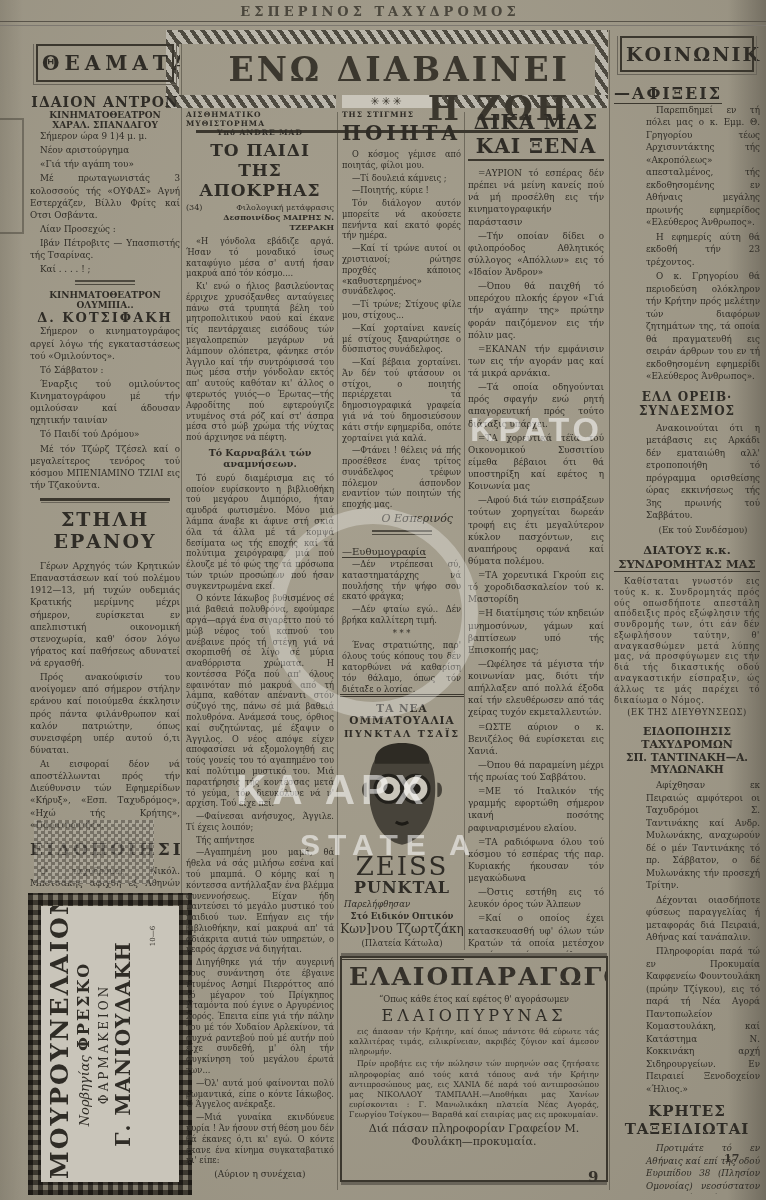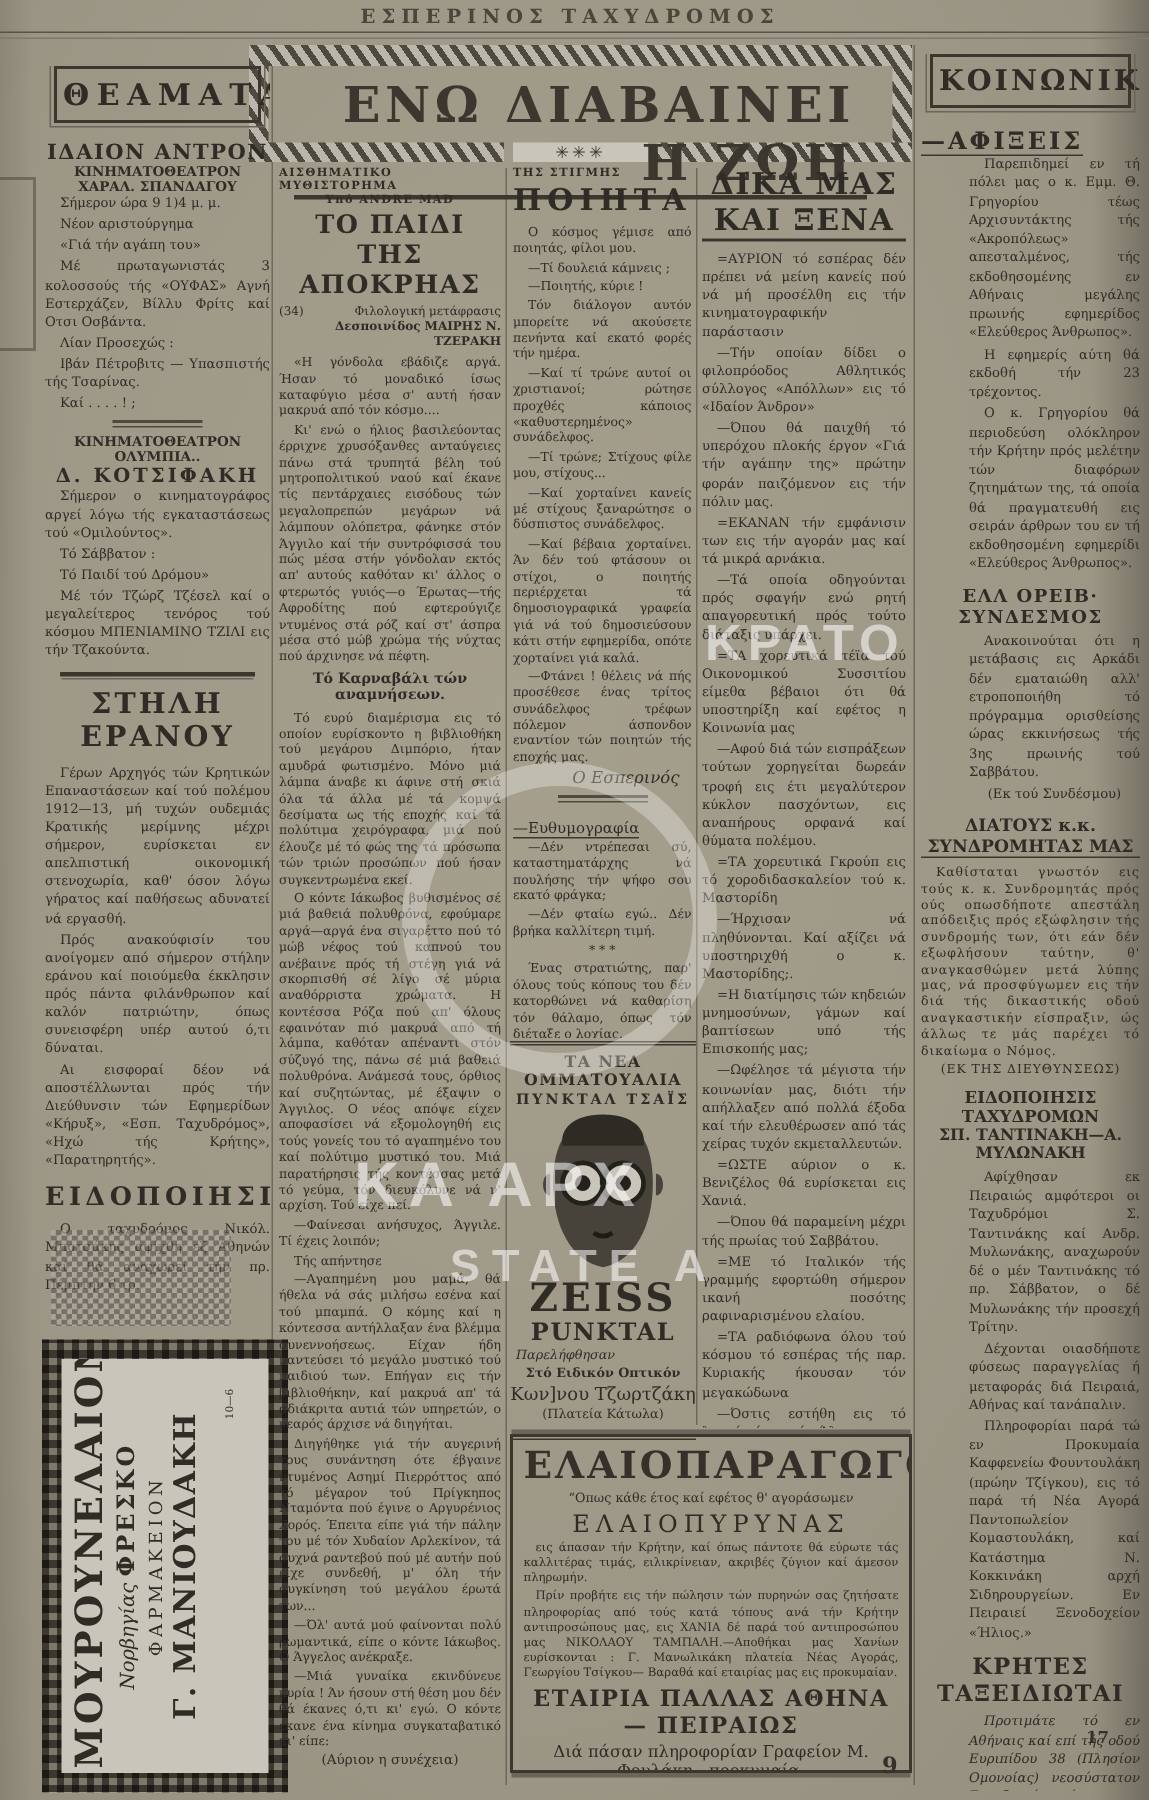--- a/index.html
+++ b/index.html
@@ -41,21 +41,21 @@
   .bar{height:3px;background:#3b372e;margin:7px 10px;box-shadow:0 3px 0 -1px #6a655a;}
   .u{border-bottom:2px solid #3b372e;display:inline-block;padding-bottom:1px;}
   .kicker{font-size:7.5px;font-weight:bold;letter-spacing:1px;}
   .sig{text-align:right;font-size:11px;font-style:italic;margin:2px 8px 4px 0;}
   .subhead{font-weight:bold;font-size:9.5px;text-align:center;margin:4px 0;}
   
   .zeiss{position:absolute;left:340px;top:694px;width:124px;height:260px;
     border-top:3px double #3b372e;border-bottom:3px double #3b372e;text-align:center;overflow:hidden;}
   .zeiss .l1{font-size:10.5px;font-weight:bold;letter-spacing:1px;margin-top:5px;}
   .zeiss .l2{font-size:9.5px;font-weight:bold;letter-spacing:2px;margin:2px 0 2px;}
-  .zeiss .brand1{font-size:26px;font-weight:bold;letter-spacing:2px;line-height:1;}
+  .zeiss .brand1{font-size:26px;font-weight:normal;letter-spacing:2px;line-height:1;}
   .zeiss .brand2{font-size:16px;font-weight:bold;letter-spacing:1px;line-height:1.1;}
   .zeiss .small{font-size:8.5px;margin-top:2px;}
   .zeiss .name{font-size:12px;margin-top:1px;}
   .elaio{position:absolute;left:340px;top:956px;width:268px;height:226px;
     border:2px solid #3b372e;box-shadow:0 -4px 0 -1px #6a655a,0 4px 0 -1px #6a655a;
     padding:4px 7px;box-sizing:border-box;text-align:center;overflow:hidden;}
   .elaio .title{font-size:25px;font-weight:bold;letter-spacing:2px;color:#35312a;}
   .elaio .sub{font-size:8.5px;margin-top:3px;}
   .elaio .big2{font-size:16px;letter-spacing:4px;margin:2px 0;}
   .elaio p{font-size:7.8px;line-height:1.3;text-align:justify;margin:2px 0;text-indent:8px;}
@@ -122,20 +122,21 @@
         <p>Λίαν Προσεχώς :</p>
         <p>Ιβάν Πέτροβιτς — Υπασπιστής τής Τσαρίνας.</p>
         <p>Καί . . . . ! ;</p>
       </div>
     <div class="rule-sm"></div>
     <div class="h-cap" style="font-size:9px;">ΚΙΝΗΜΑΤΟΘΕΑΤΡΟΝ  ΟΛΥΜΠΙΑ..</div>
     <div class="h-cap" style="font-size:13px;letter-spacing:2px;">Δ. ΚΟΤΣΙΦΑΚΗ</div>
     <div class="txt md">
         <p>Σήμερον ο κινηματογράφος αργεί λόγω τής εγκαταστάσεως τού «Ομιλούντος».</p>
         <p>Τό Σάββατον :</p>
+        <p>Έναρξις τού ομιλούντος Κινηματογράφου μέ τήν ομιλούσαν καί άδουσαν ηχητικήν ταινίαν</p>
         <p>Τό Παιδί τού Δρόμου»</p>
         <p>Μέ τόν Τζώρζ Τζέσελ καί ο μεγαλείτερος τενόρος τού κόσμου ΜΠΕΝΙΑΜΙΝΟ ΤΖΙΛΙ εις τήν Τζακούντα.</p>
       </div>
     <div class="bar"></div>
     <div class="h-cap" style="font-size:19px;letter-spacing:2px;margin:4px 0 8px;">ΣΤΗΛΗ ΕΡΑΝΟΥ</div>
     <div class="txt md">
         <p>Γέρων Αρχηγός τών Κρητικών Επαναστάσεων καί τού πολέμου 1912—13, μή τυχών ουδεμιάς Κρατικής μερίμνης μέχρι σήμερον, ευρίσκεται εν απελπιστική οικονομική στενοχωρία, καθ' όσον λόγω γήρατος καί παθήσεως αδυνατεί νά εργασθή.</p>
         <p>Πρός ανακούφισίν του ανοίγομεν από σήμερον στήλην εράνου καί ποιούμεθα έκκλησιν πρός πάντα φιλάνθρωπον καί καλόν πατριώτην, όπως συνεισφέρη υπέρ αυτού ό,τι δύναται.</p>
         <p>Αι εισφοραί δέον νά αποστέλλωνται πρός τήν Διεύθυνσιν τών Εφημερίδων «Κήρυξ», «Εσπ. Ταχυδρόμος», «Ηχώ τής Κρήτης», «Παρατηρητής».</p>
       </div>
@@ -242,39 +243,37 @@
     <div class="h-cap" style="font-size:20px;letter-spacing:1px;margin-bottom:6px;"><span class="u">ΔΙΚΑ ΜΑΣ ΚΑΙ ΞΕΝΑ</span></div>
     <div class="txt md">
         <p>=ΑΥΡΙΟΝ τό εσπέρας δέν πρέπει νά μείνη κανείς πού νά μή προσέλθη εις τήν κινηματογραφικήν παράστασιν</p>
         <p>—Τήν οποίαν δίδει ο φιλοπρόοδος Αθλητικός σύλλογος «Απόλλων» εις τό «Ιδαίον Άνδρον»</p>
         <p>—Όπου θά παιχθή τό υπερόχου πλοκής έργον «Γιά τήν αγάπην της» πρώτην φοράν παιζόμενον εις τήν πόλιν μας.</p>
         <p>=ΕΚΑΝΑΝ τήν εμφάνισιν των εις τήν αγοράν μας καί τά μικρά αρνάκια.</p>
         <p>—Τά οποία οδηγούνται πρός σφαγήν ενώ ρητή απαγορευτική πρός τούτο διάταξις υπάρχει.</p>
         <p>=ΤΑ χορευτικά τέϊα τού Οικονομικού Συσσιτίου είμεθα βέβαιοι ότι θά υποστηρίξη καί εφέτος η Κοινωνία μας</p>
         <p>—Αφού διά τών εισπράξεων τούτων χορηγείται δωρεάν τροφή εις έτι μεγαλύτερον κύκλον πασχόντων, εις αναπήρους ορφανά καί θύματα πολέμου.</p>
         <p>=ΤΑ χορευτικά Γκρούπ εις τό χοροδιδασκαλείον τού κ. Μαστορίδη</p>
-        <p>—Ήρχισαν νά πληθύνονται. Καί αξίζει νά υποστηριχθή ο κ. Μαστορίδης;.</p>
         <p>=Η διατίμησις τών κηδειών μνημοσύνων, γάμων καί βαπτίσεων υπό τής Επισκοπής μας;</p>
         <p>—Ωφέλησε τά μέγιστα τήν κοινωνίαν μας, διότι τήν απήλλαξεν από πολλά έξοδα καί τήν ελευθέρωσεν από τάς χείρας τυχόν εκμεταλλευτών.</p>
         <p>=ΩΣΤΕ αύριον ο κ. Βενιζέλος θά ευρίσκεται εις Χανιά.</p>
         <p>—Όπου θά παραμείνη μέχρι τής πρωίας τού Σαββάτου.</p>
         <p>=ΜΕ τό Ιταλικόν τής γραμμής εφορτώθη σήμερον ικανή ποσότης ραφιναρισμένου ελαίου.</p>
         <p>=ΤΑ ραδιόφωνα όλου τού κόσμου τό εσπέρας τής παρ. Κυριακής ήκουσαν τόν μεγακώδωνα</p>
         <p>—Όστις εστήθη εις τό λευκόν όρος τών Άλπεων</p>
         <p>=Καί ο οποίος έχει κατασκευασθή υφ' όλων τών Κρατών τά οποία μετέσχον εις τόν παγκόσμιον πόλεμον.</p>
       </div>
   </div>
 
   <div class="elaio">
     <div class="title">ΕΛΑΙΟΠΑΡΑΓΩΓΟΙ</div>
     <div class="sub">“Οπως κάθε έτος καί εφέτος θ' αγοράσωμεν</div>
     <div class="big2">ΕΛΑΙΟΠΥΡΥΝΑΣ</div>
     <p>εις άπασαν τήν Κρήτην, καί όπως πάντοτε θά εύρωτε τάς καλλιτέρας τιμάς, ειλικρίνειαν, ακριβές ζύγιον καί άμεσον πληρωμήν.</p>
     <p>Πρίν προβήτε εις τήν πώλησιν τών πυρηνών σας ζητήσατε πληροφορίας από τούς κατά τόπους ανά τήν Κρήτην αντιπροσώπους μας, εις ΧΑΝΙΑ δέ παρά τού αντιπροσώπου μας ΝΙΚΟΛΑΟΥ ΤΑΜΠΑΛΗ.—Αποθήκαι μας Χανίων ευρίσκονται : Γ. Μανωλικάκη πλατεία Νέας Αγοράς, Γεωργίου Τσίγκου— Βαραθά καί εταιρίας μας εις προκυμαίαν.</p>
-    <div class="company">ΕΤΑΙΡΙΑ ΠΑΛΛΑΣ ΑΘΗΝΑ — ΠΕΙΡΑΙΩΣ</div>
     <div class="foot">Διά πάσαν πληροφορίαν Γραφείον Μ. Φουλάκη—προκυμαία.</div>
   </div>
 
   <div class="col" style="left:614px;top:36px;width:146px;height:1158px;">
     <div class="boxhead" style="font-size:19px;letter-spacing:2px;">ΚΟΙΝΩΝΙΚΑ</div>
     <div style="font-size:16px;font-weight:bold;letter-spacing:2px;border-bottom:1px solid #3b372e;display:inline-block;">—ΑΦΙΞΕΙΣ</div>
     <div class="txt lg">
         <p>Παρεπιδημεί εν τή πόλει μας ο κ. Εμμ. Θ. Γρηγορίου τέως Αρχισυντάκτης τής «Ακροπόλεως» απεσταλμένος, τής εκδοθησομένης εν Αθήναις μεγάλης πρωινής εφημερίδος «Ελεύθερος Άνθρωπος».</p>
         <p>Η εφημερίς αύτη θά εκδοθή τήν 23 τρέχοντος.</p>
         <p>Ο κ. Γρηγορίου θά περιοδεύση ολόκληρον τήν Κρήτην πρός μελέτην τών διαφόρων ζητημάτων της, τά οποία θά πραγματευθή εις σειράν άρθρων του εν τή εκδοθησομένη εφημερίδι «Ελεύθερος Άνθρωπος».</p>

